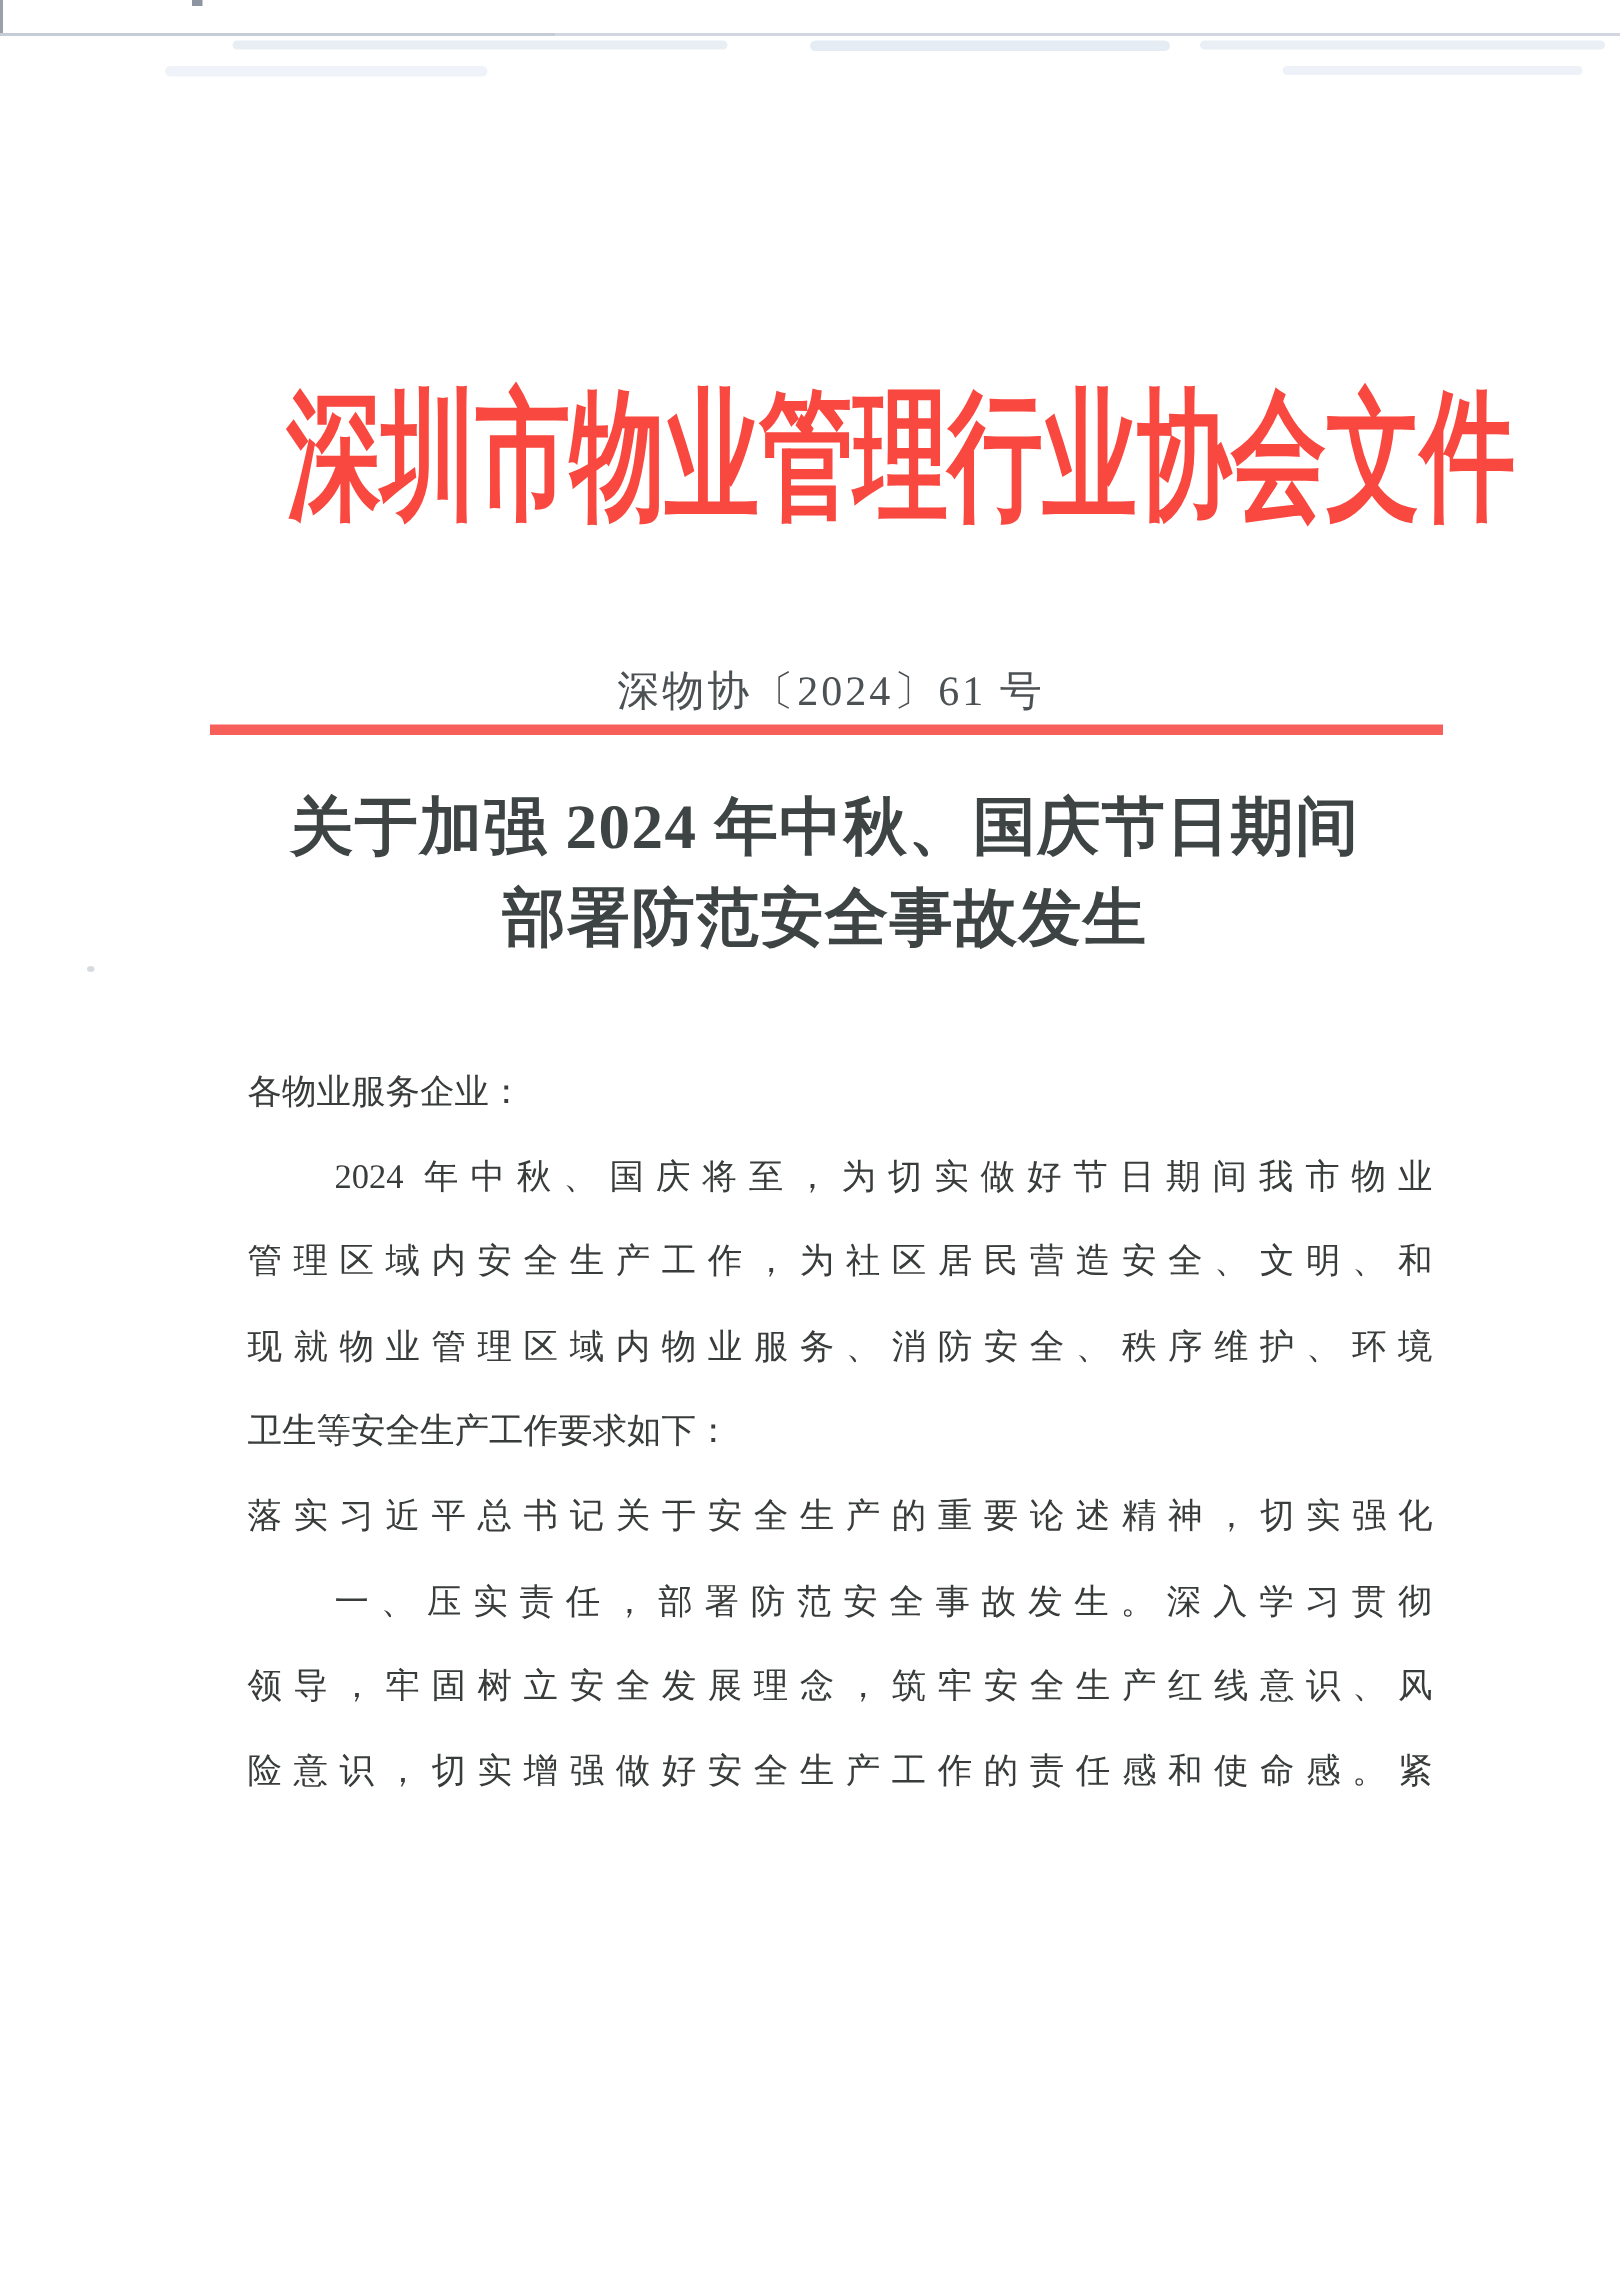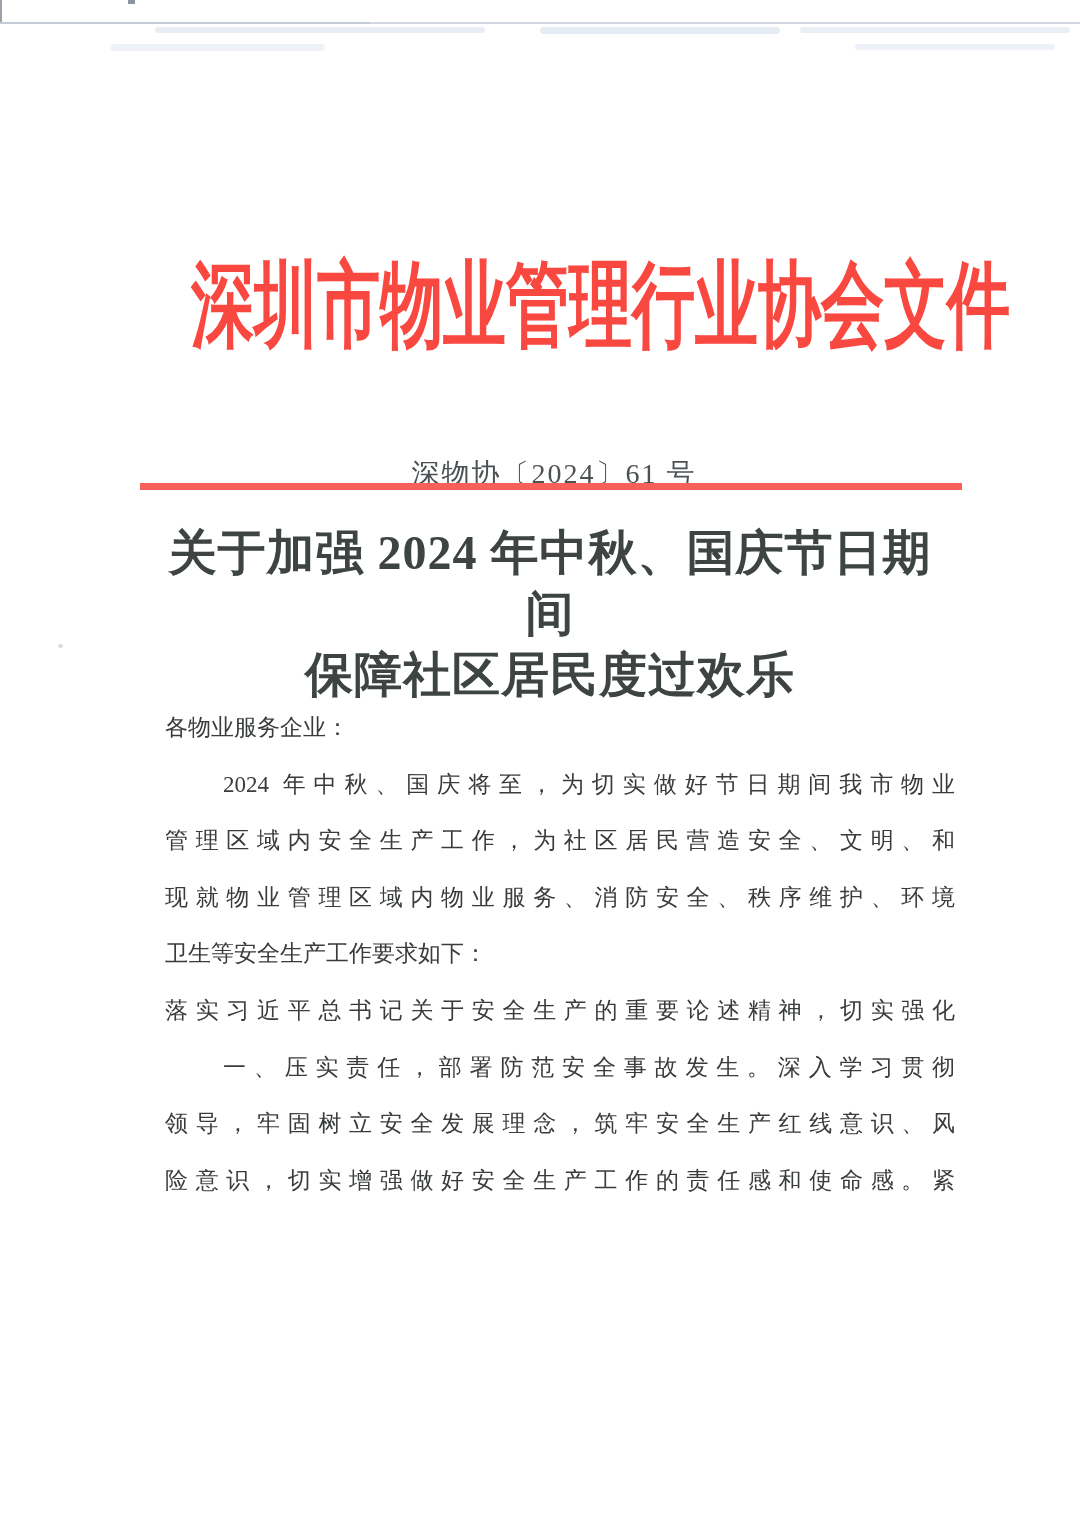--- a/index.html
+++ b/index.html
@@ -27,28 +27,28 @@
   .a-sm5{left:855px;top:44px;width:200px;height:6px;background:#eef2f8;}
   .a-speck{position:absolute;left:58px;top:644px;width:5px;height:4px;background:#d7dbe0;border-radius:50%;}
   
   .org-title{
     position:absolute;left:13px;top:252px;width:1080px;height:106px;line-height:106px;
     text-align:center;white-space:nowrap;
     font-size:94px;font-weight:bold;color:var(--header-red);
     transform:scaleX(0.67);transform-origin:50% 50%;
   }
   .doc-number{
-    position:absolute;left:40px;top:456px;width:1028px;height:36px;line-height:36px;
+    position:absolute;left:40px;top:444px;width:1028px;height:36px;line-height:36px;
     text-align:center;font-size:28px;letter-spacing:2px;color:var(--meta-ink);white-space:nowrap;
   }
   .red-rule{position:absolute;left:140px;top:483px;width:822px;height:7px;background:var(--rule-red);}
   
   .doc-title{
     position:absolute;left:150px;top:522px;width:800px;text-align:center;
-    font-size:48px;line-height:61px;font-weight:700;letter-spacing:1px;color:var(--title-ink);
+    font-size:42px;line-height:61px;font-weight:700;letter-spacing:1px;color:var(--title-ink);
   }
   
   .body-lines{position:absolute;left:165px;top:700px;width:790px;color:var(--body-ink);}
   .bline{
     height:56.6px;line-height:56.6px;font-size:23px;white-space:nowrap;
     text-align:justify;text-align-last:justify;
   }
   .bline.plain{text-align:left;text-align-last:auto;}
   .bline.indent{text-indent:58px;}
   .page-number{
@@ -73,21 +73,21 @@
   <div class="a-speck"></div>
 
   <div class="org-title">深圳市物业管理行业协会文件</div>
 
   <div class="doc-number">深物协〔2024〕61 号</div>
 
   <div class="red-rule"></div>
 
   <div class="doc-title">
     <div>关于加强 2024 年中秋、国庆节日期间</div>
-    <div>保障社区居民度过欢乐</div>
+    <div>部署防范安全事故发生</div>
   </div>
 
   <div class="body-lines">
     <div class="bline plain">各物业服务企业：</div>
     <div class="bline indent">2024 年中秋、国庆将至，为切实做好节日期间我市物业</div>
     <div class="bline">管理区域内安全生产工作，为社区居民营造安全、文明、和</div>
     <div class="bline">现就物业管理区域内物业服务、消防安全、秩序维护、环境</div>
     <div class="bline plain">卫生等安全生产工作要求如下：</div>
     <div class="bline">落实习近平总书记关于安全生产的重要论述精神，切实强化</div>
     <div class="bline indent">一、压实责任，部署防范安全事故发生。深入学习贯彻</div>

